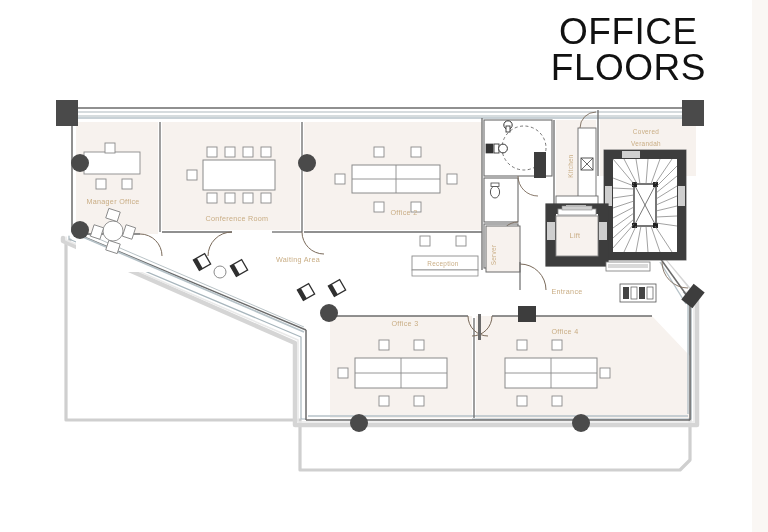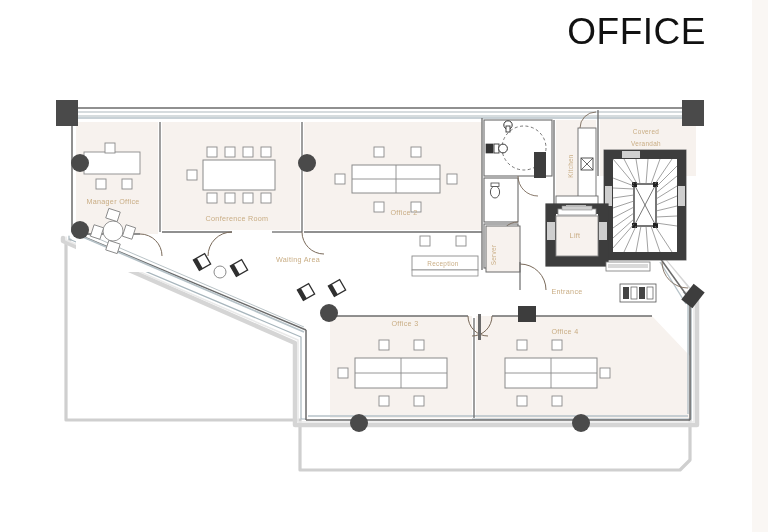--- a/index.html
+++ b/index.html
@@ -31,20 +31,21 @@
   }
   .rmlabel.sm{font-size:6.4px;}
 </style>
 </head>
 <body>
 
 <div id="edge-band"></div>
 
 <div id="title-block">
   <span class="tline">OFFICE</span>
+  <span class="tline">FLOORS</span>
 </div>
 
 <div id="plan-wrap">
 <svg width="768" height="532" viewBox="0 0 768 532" xmlns="http://www.w3.org/2000/svg">
 
   <defs>
     <g id="chair-sq">
       <rect x="-5" y="-5" width="10" height="10" fill="#ffffff" stroke="#8a8a8a" stroke-width="0.9"></rect>
     </g>
     <g id="armchair">

